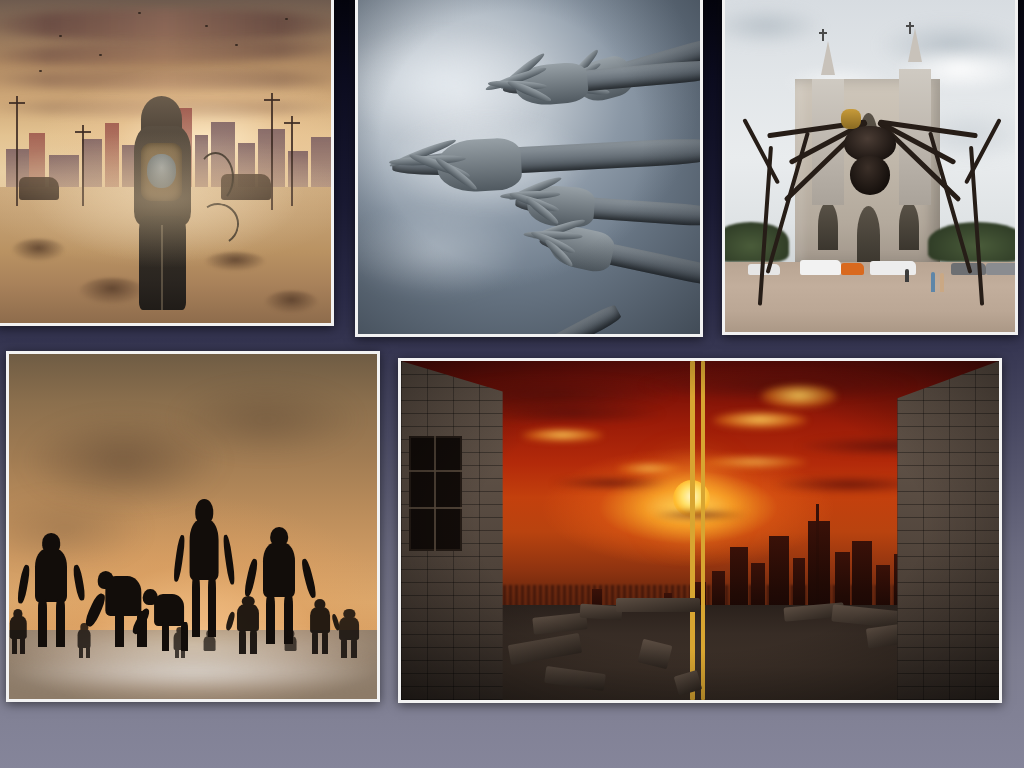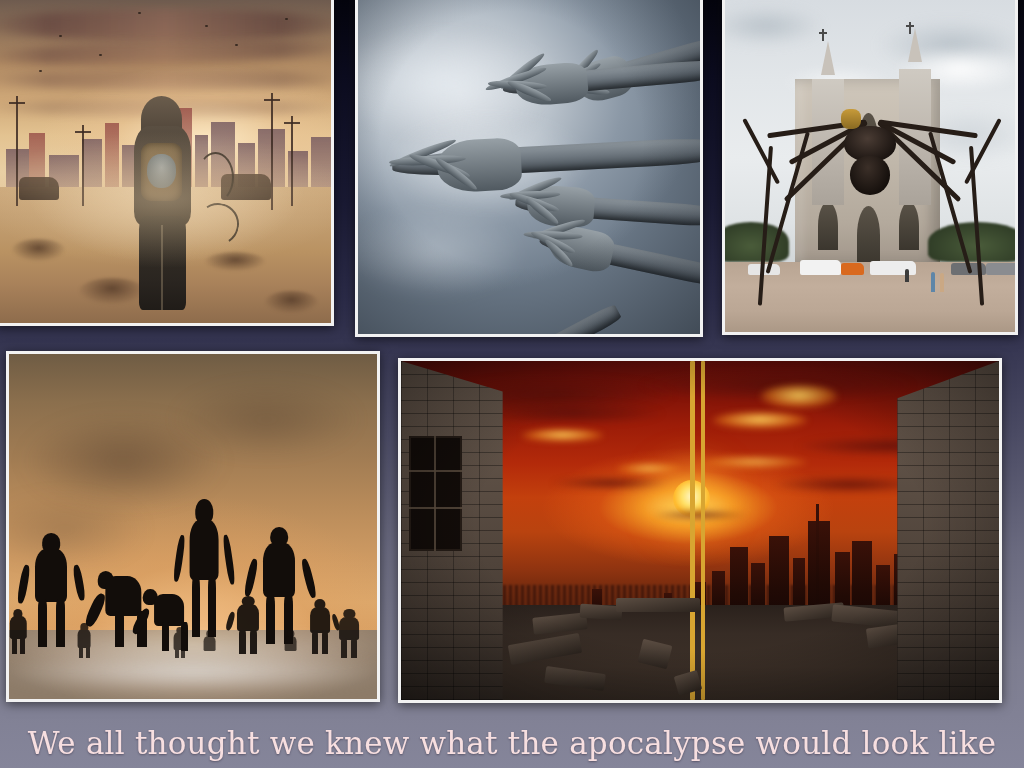--- a/index.html
+++ b/index.html
@@ -744,15 +744,14 @@
           <div class="mull" style="left:0; top:30%; width:100%; height:2px;"></div>
           <div class="mull" style="left:0; top:62%; width:100%; height:2px;"></div>
         </div>
       </div>
       <div class="wall right"></div>
 
       <div class="vign"></div>
     </div>
   </div>
 
-  <div id="caption">We all thought we knew what the apocalypse would look like</div>
 
 </div>
 
 </body></html>

